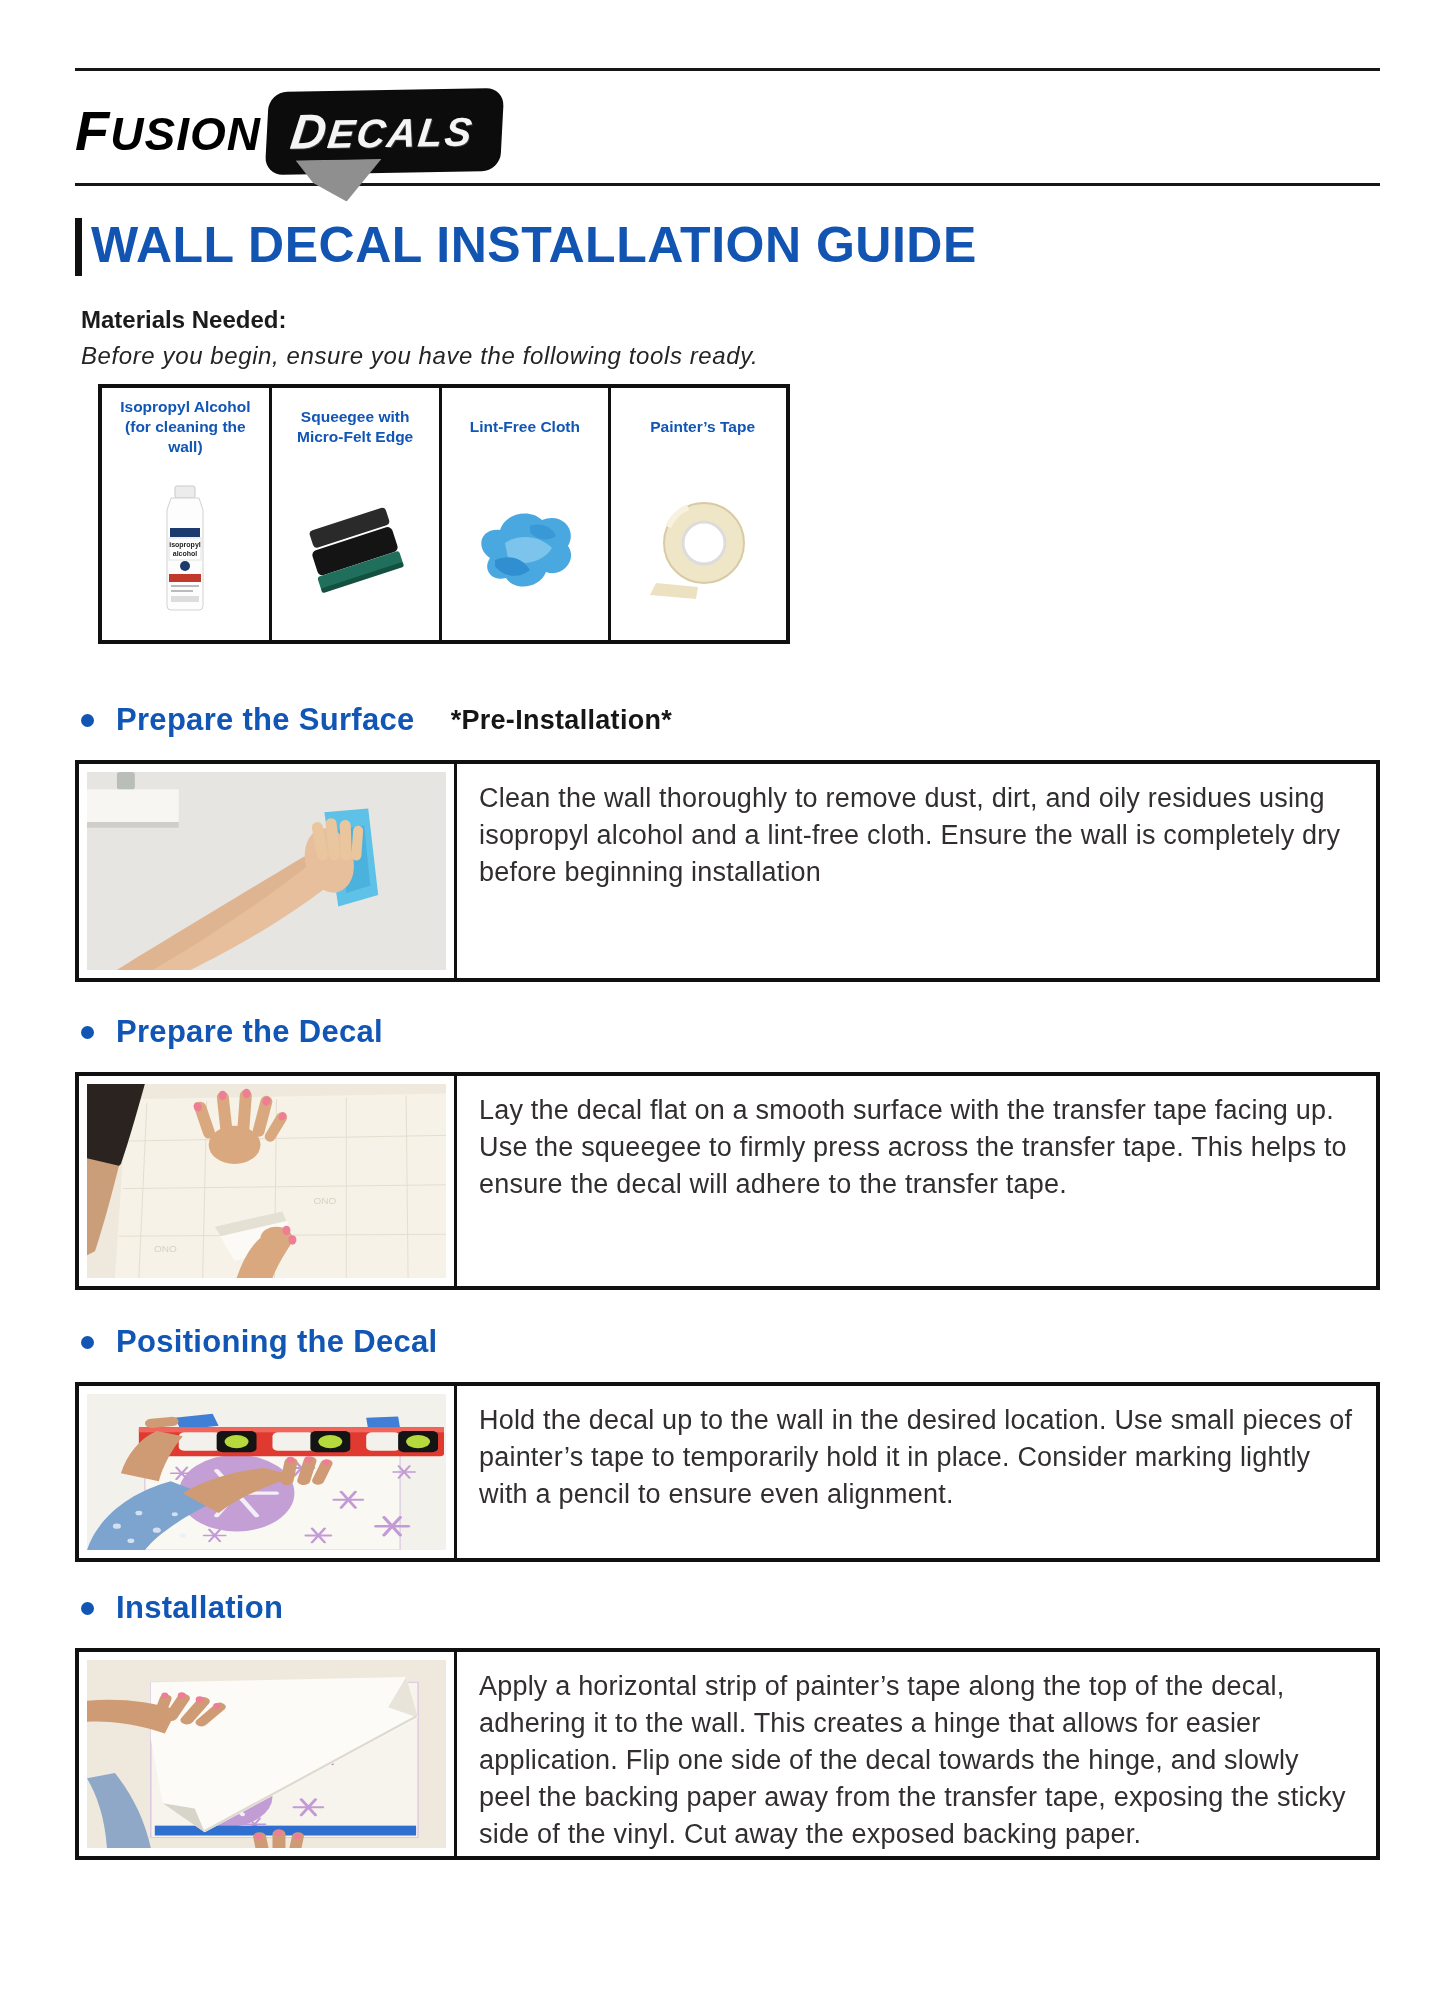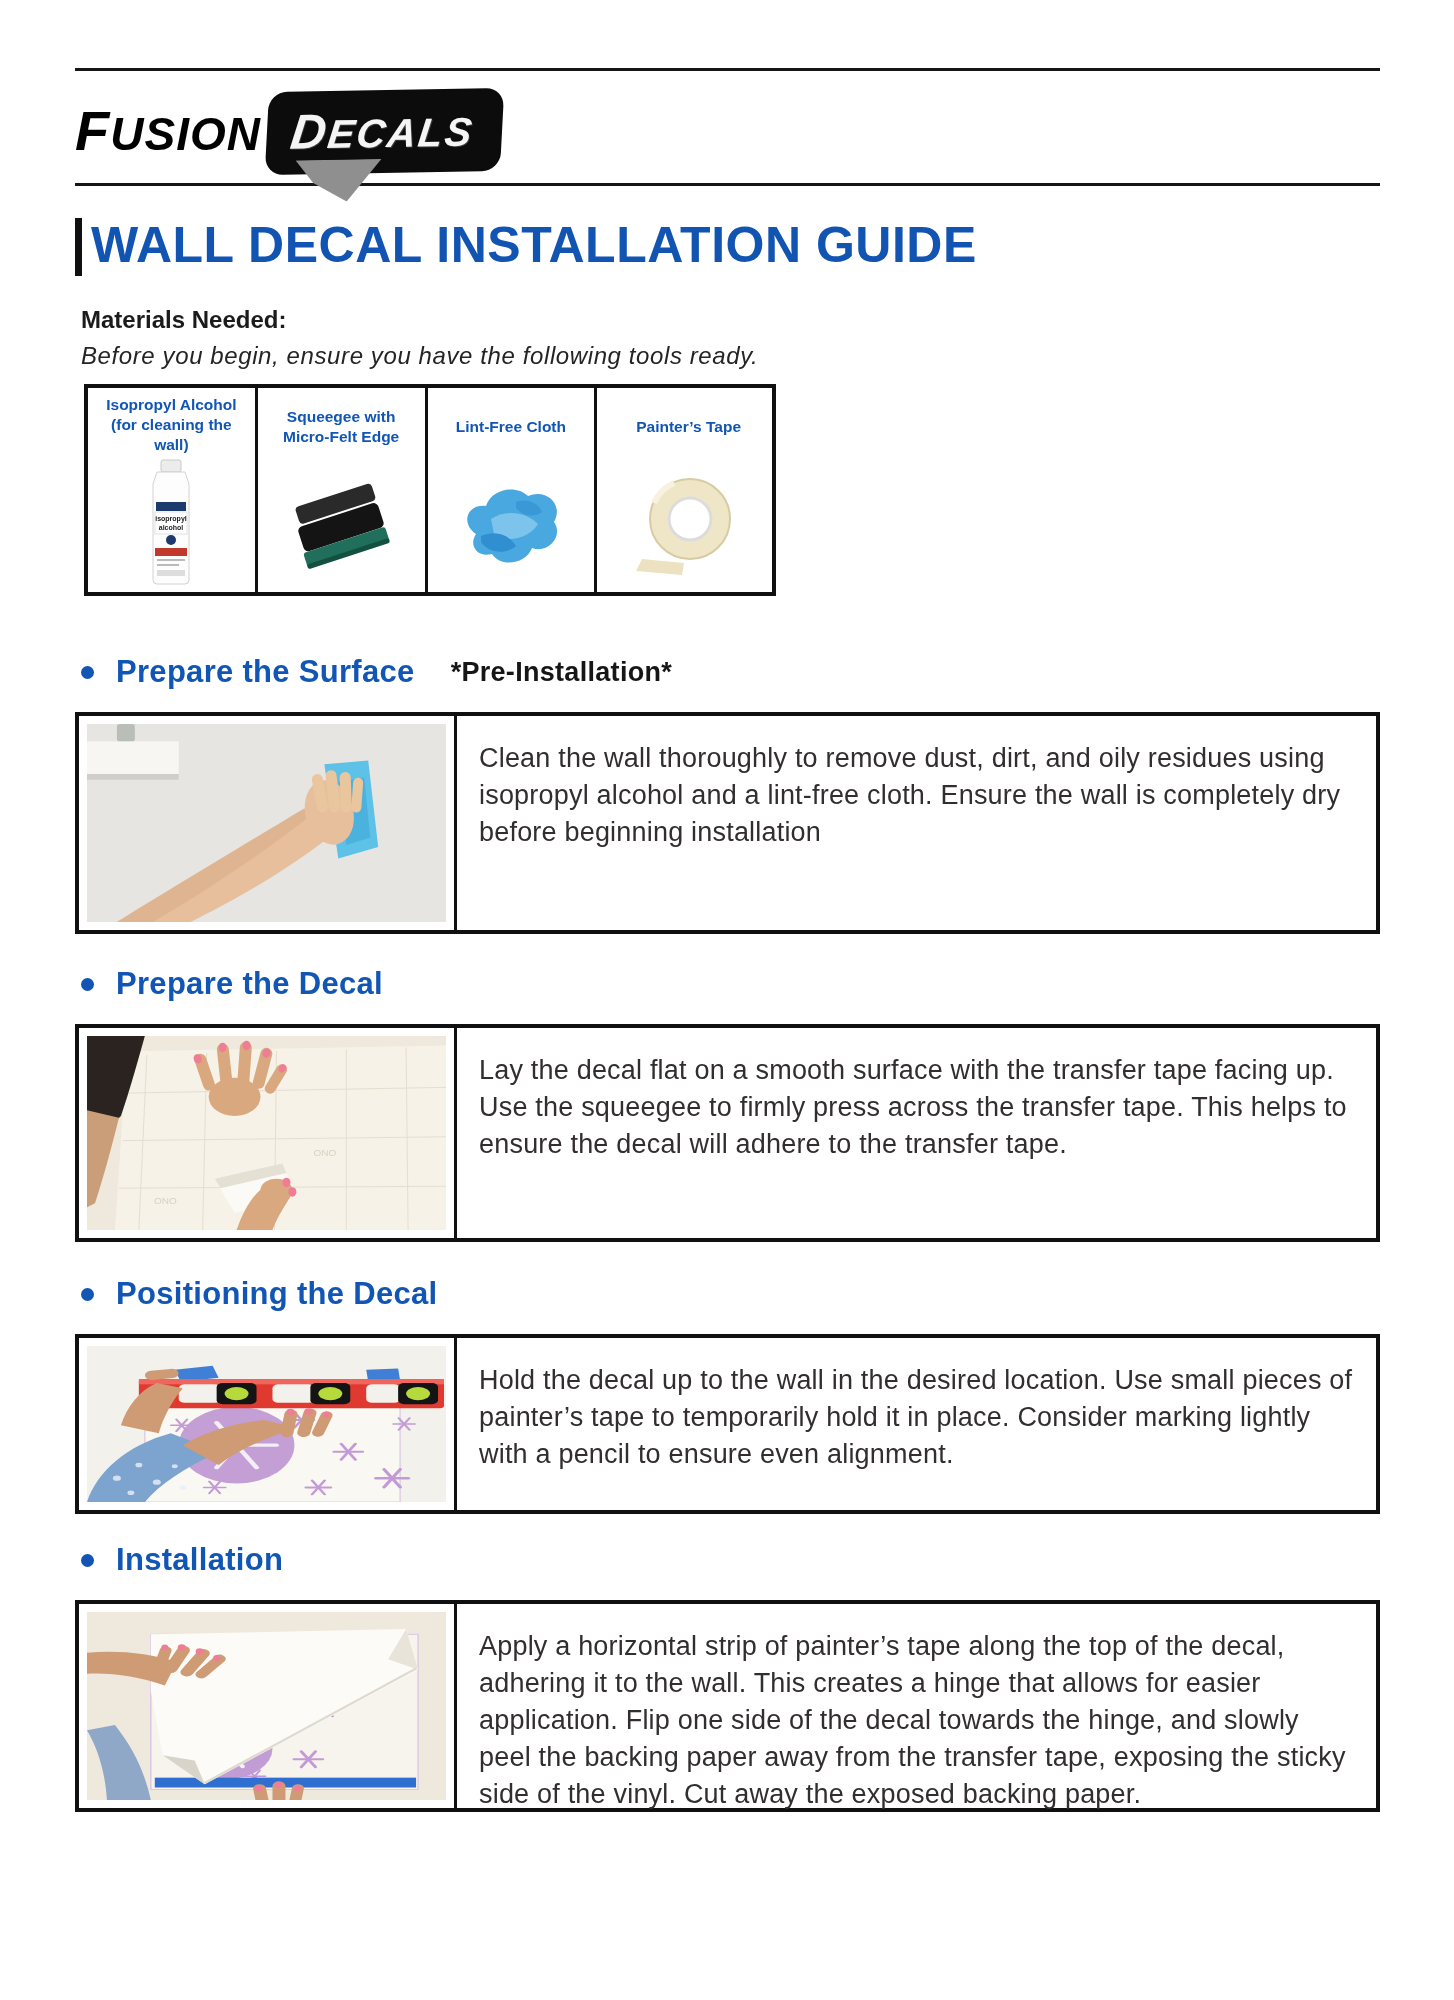--- a/index.html
+++ b/index.html
@@ -42,21 +42,21 @@
   .title-row { margin-top: 32px; display: flex; }
   .title-bar { width: 7px; height: 58px; background: #101010; margin-right: 9px; }
   .doc-title {
     font-size: 50px; font-weight: 800; color: #1254b2; letter-spacing: 0.5px; line-height: 1.1;
   }
 
   
   .materials-heading { margin-top: 30px; margin-left: 6px; font-size: 24px; font-weight: 800; color: #1b1b1b; }
   .materials-sub { margin-top: 8px; margin-left: 6px; font-size: 24px; font-style: italic; color: #242424; letter-spacing: 0.6px; }
   .materials-table {
-    margin-top: 14px; margin-left: 9px; width: 692px; height: 212px;
+    margin-top: 14px; margin-left: 23px; width: 692px; height: 260px;
     border: 4px solid #101010; display: flex; background: #fff;
   }
   .materials-cell { flex: 1 1 0; border-right: 3px solid #101010; display: flex; flex-direction: column; align-items: center; }
   .materials-cell:last-child { border-right: none; padding-left: 8px; }
   .materials-label {
     height: 74px; display: flex; align-items: center; justify-content: center; text-align: center;
     font-size: 15.5px; font-weight: 800; color: #1156b5; line-height: 1.3; padding: 4px 8px 0 8px;
   }
   .materials-img { flex: 1; display: flex; align-items: center; justify-content: center; padding-bottom: 6px; }
 
@@ -72,21 +72,21 @@
 
   .step-box {
     margin-top: 22px; border: 4px solid #101010; display: flex; background: #fff; width: 1305px;
   }
   .step-media {
     width: 378px; flex: none; border-right: 3px solid #101010;
     display: flex; align-items: center; justify-content: center; padding: 8px;
   }
   .step-media svg { width: 100%; height: 100%; }
   .step-text {
-    flex: 1; padding: 24px 22px; font-size: 27px; line-height: 37px; color: #322e2f; letter-spacing: 0.2px;
+    flex: 1; padding: 16px 22px; font-size: 27px; line-height: 37px; color: #322e2f; letter-spacing: 0.2px;
   }
   .h-220 { height: 222px; }
   .h-218 { height: 218px; }
   .h-248 { height: 180px; }
   .h-300 { height: 212px; }
 </style>
 </head>
 <body>
 
 <div class="page">

